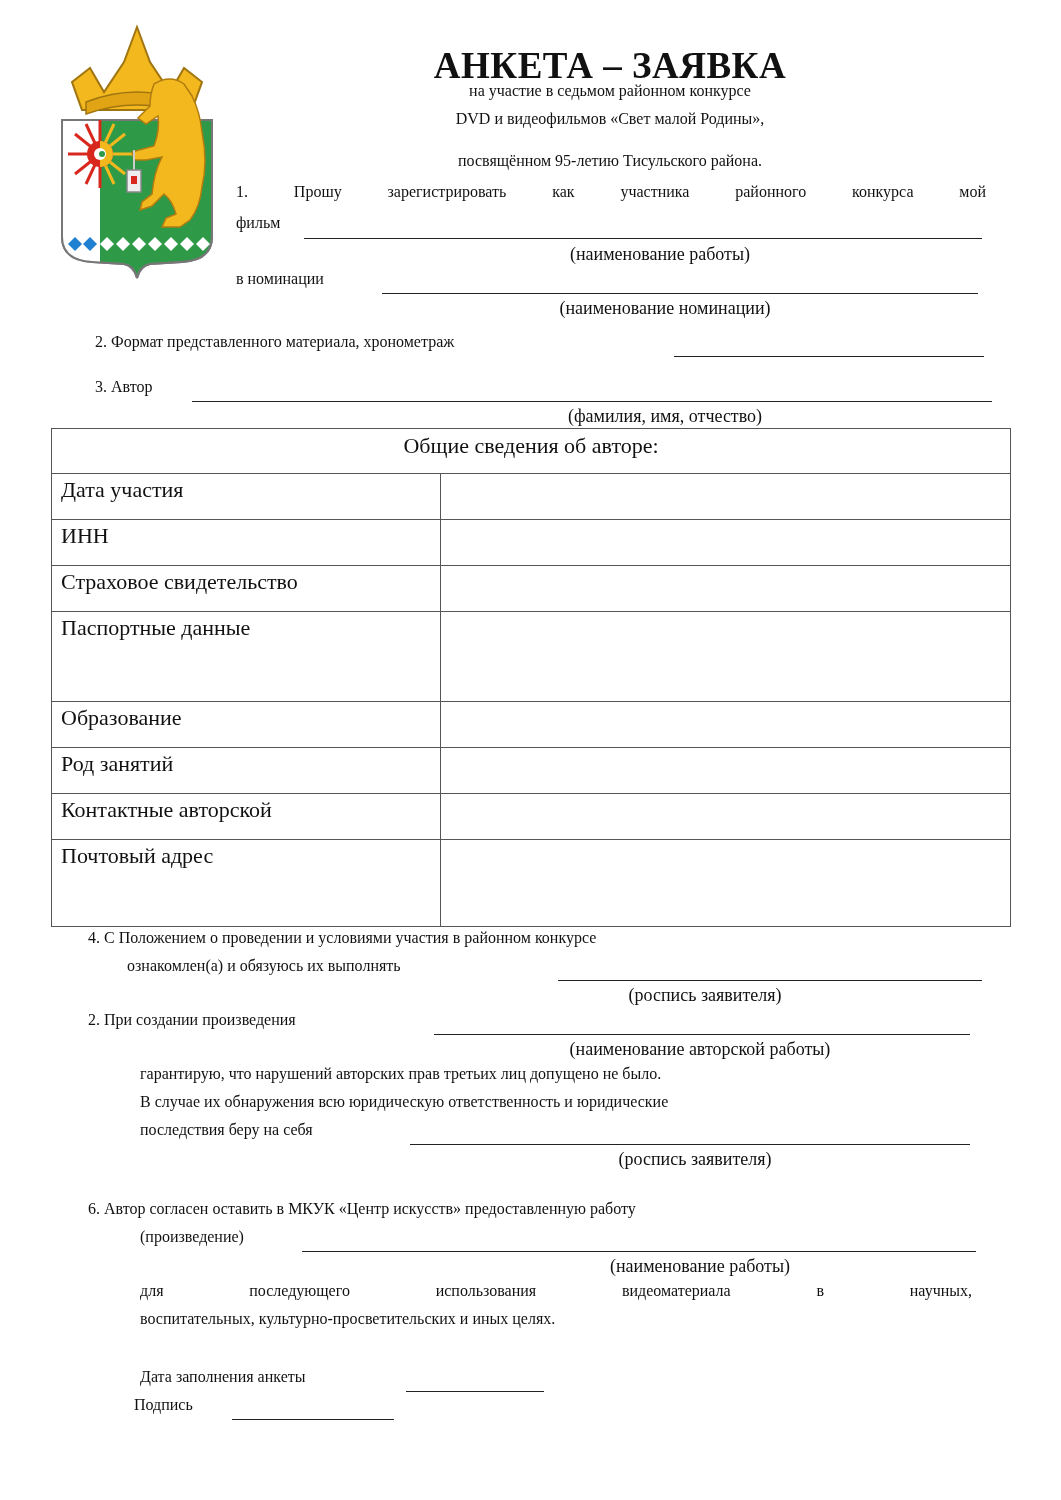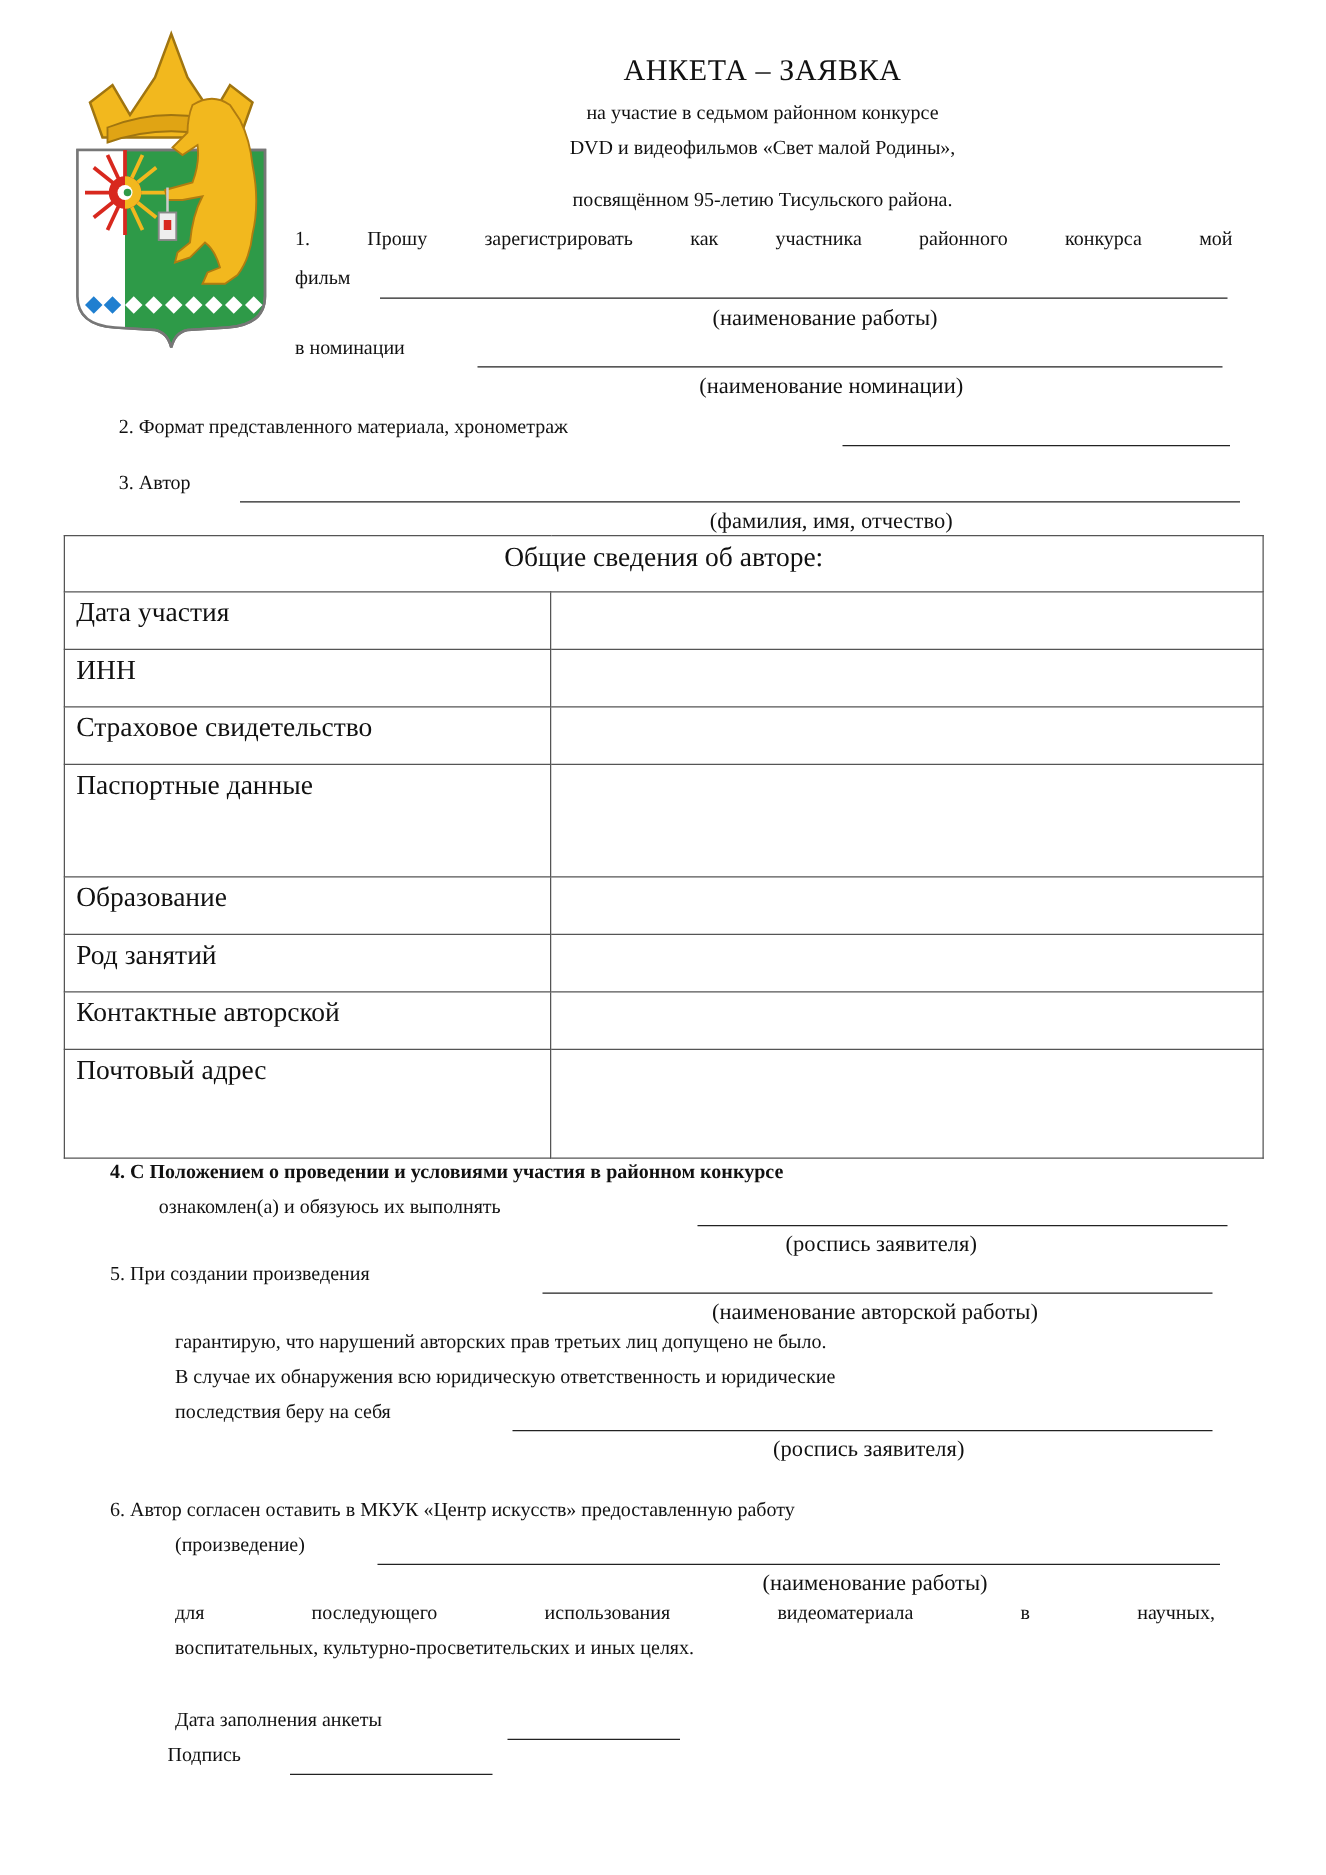--- a/index.html
+++ b/index.html
@@ -1,20 +1,20 @@
 <!DOCTYPE html>
 <html><head>
 <meta charset="utf-8">
 <style>
   html, body { margin:0; padding:0; background:#ffffff; }
   body { width:1061px; height:1500px; position:relative; overflow:hidden;
          font-family:"Liberation Serif", "DejaVu Serif", serif; color:#111; }
   .abs { position:absolute; white-space:nowrap; }
   .t22 { font-size:16px; }
-  .title { font-size:24px; font-weight:normal; letter-spacing:0.5px; }
+  .title { font-size:37px; font-weight:bold; letter-spacing:0.5px; }
   .center { text-align:center; }
   .line { position:absolute; border-bottom:1.5px solid #222; height:0; }
   .caption { font-size:18px; }
   table.info { position:absolute; left:51px; top:428px; width:960px; border-collapse:collapse; }
   table.info td { border:1.5px solid #555; font-size:22px; vertical-align:top; padding:3px 9px 0 9px; box-sizing:border-box; }
   table.info td.hdr { text-align:center; height:45px; padding-top:4px; }
   table.info td.lbl { width:389px; }
   table.info tr.r46 td { height:46px; }
   table.info tr.r90 td { height:90px; }
   table.info tr.r87 td { height:87px; }
@@ -137,26 +137,26 @@
     <td class="lbl">Контактные авторской</td>
     <td></td>
   </tr>
   <tr class="r87">
     <td class="lbl">Почтовый адрес</td>
     <td></td>
   </tr>
 </tbody>
   </table>
 
-<div class="abs t22" style="left:88px; top:929px;font-weight:bold;">4.   С Положением о проведении и условиями участия в районном конкурсе</div>
+<div class="abs t22" style="left:88px; top:929px;">4.   С Положением о проведении и условиями участия в районном конкурсе</div>
 <div class="abs t22" style="left:127px; top:957px;">ознакомлен(а) и обязуюсь их выполнять</div>
 <div class="line" style="left:558px; top:980px; width:424px;"></div>
 <div class="abs caption center" style="left:590px; top:985px; width:230px;">(роспись заявителя)</div>
 
-<div class="abs t22" style="left:88px; top:1011px;">5.    При создании произведения</div>
+<div class="abs t22" style="left:88px; top:1011px;">2.    При создании произведения</div>
 <div class="line" style="left:434px; top:1034px; width:536px;"></div>
 <div class="abs caption center" style="left:530px; top:1039px; width:340px;">(наименование авторской работы)</div>
 <div class="abs t22" style="left:140px; top:1065px;">гарантирую, что нарушений авторских прав третьих лиц допущено не было.</div>
 <div class="abs t22" style="left:140px; top:1093px;">В случае их обнаружения всю юридическую ответственность и юридические</div>
 <div class="abs t22" style="left:140px; top:1121px;">последствия беру на себя</div>
 <div class="line" style="left:410px; top:1144px; width:560px;"></div>
 <div class="abs caption center" style="left:580px; top:1149px; width:230px;">(роспись заявителя)</div>
 
 <div class="abs t22" style="left:88px; top:1200px;">6.      Автор  согласен оставить в МКУК «Центр искусств» предоставленную работу</div>
 <div class="abs t22" style="left:140px; top:1228px;">(произведение)</div>

